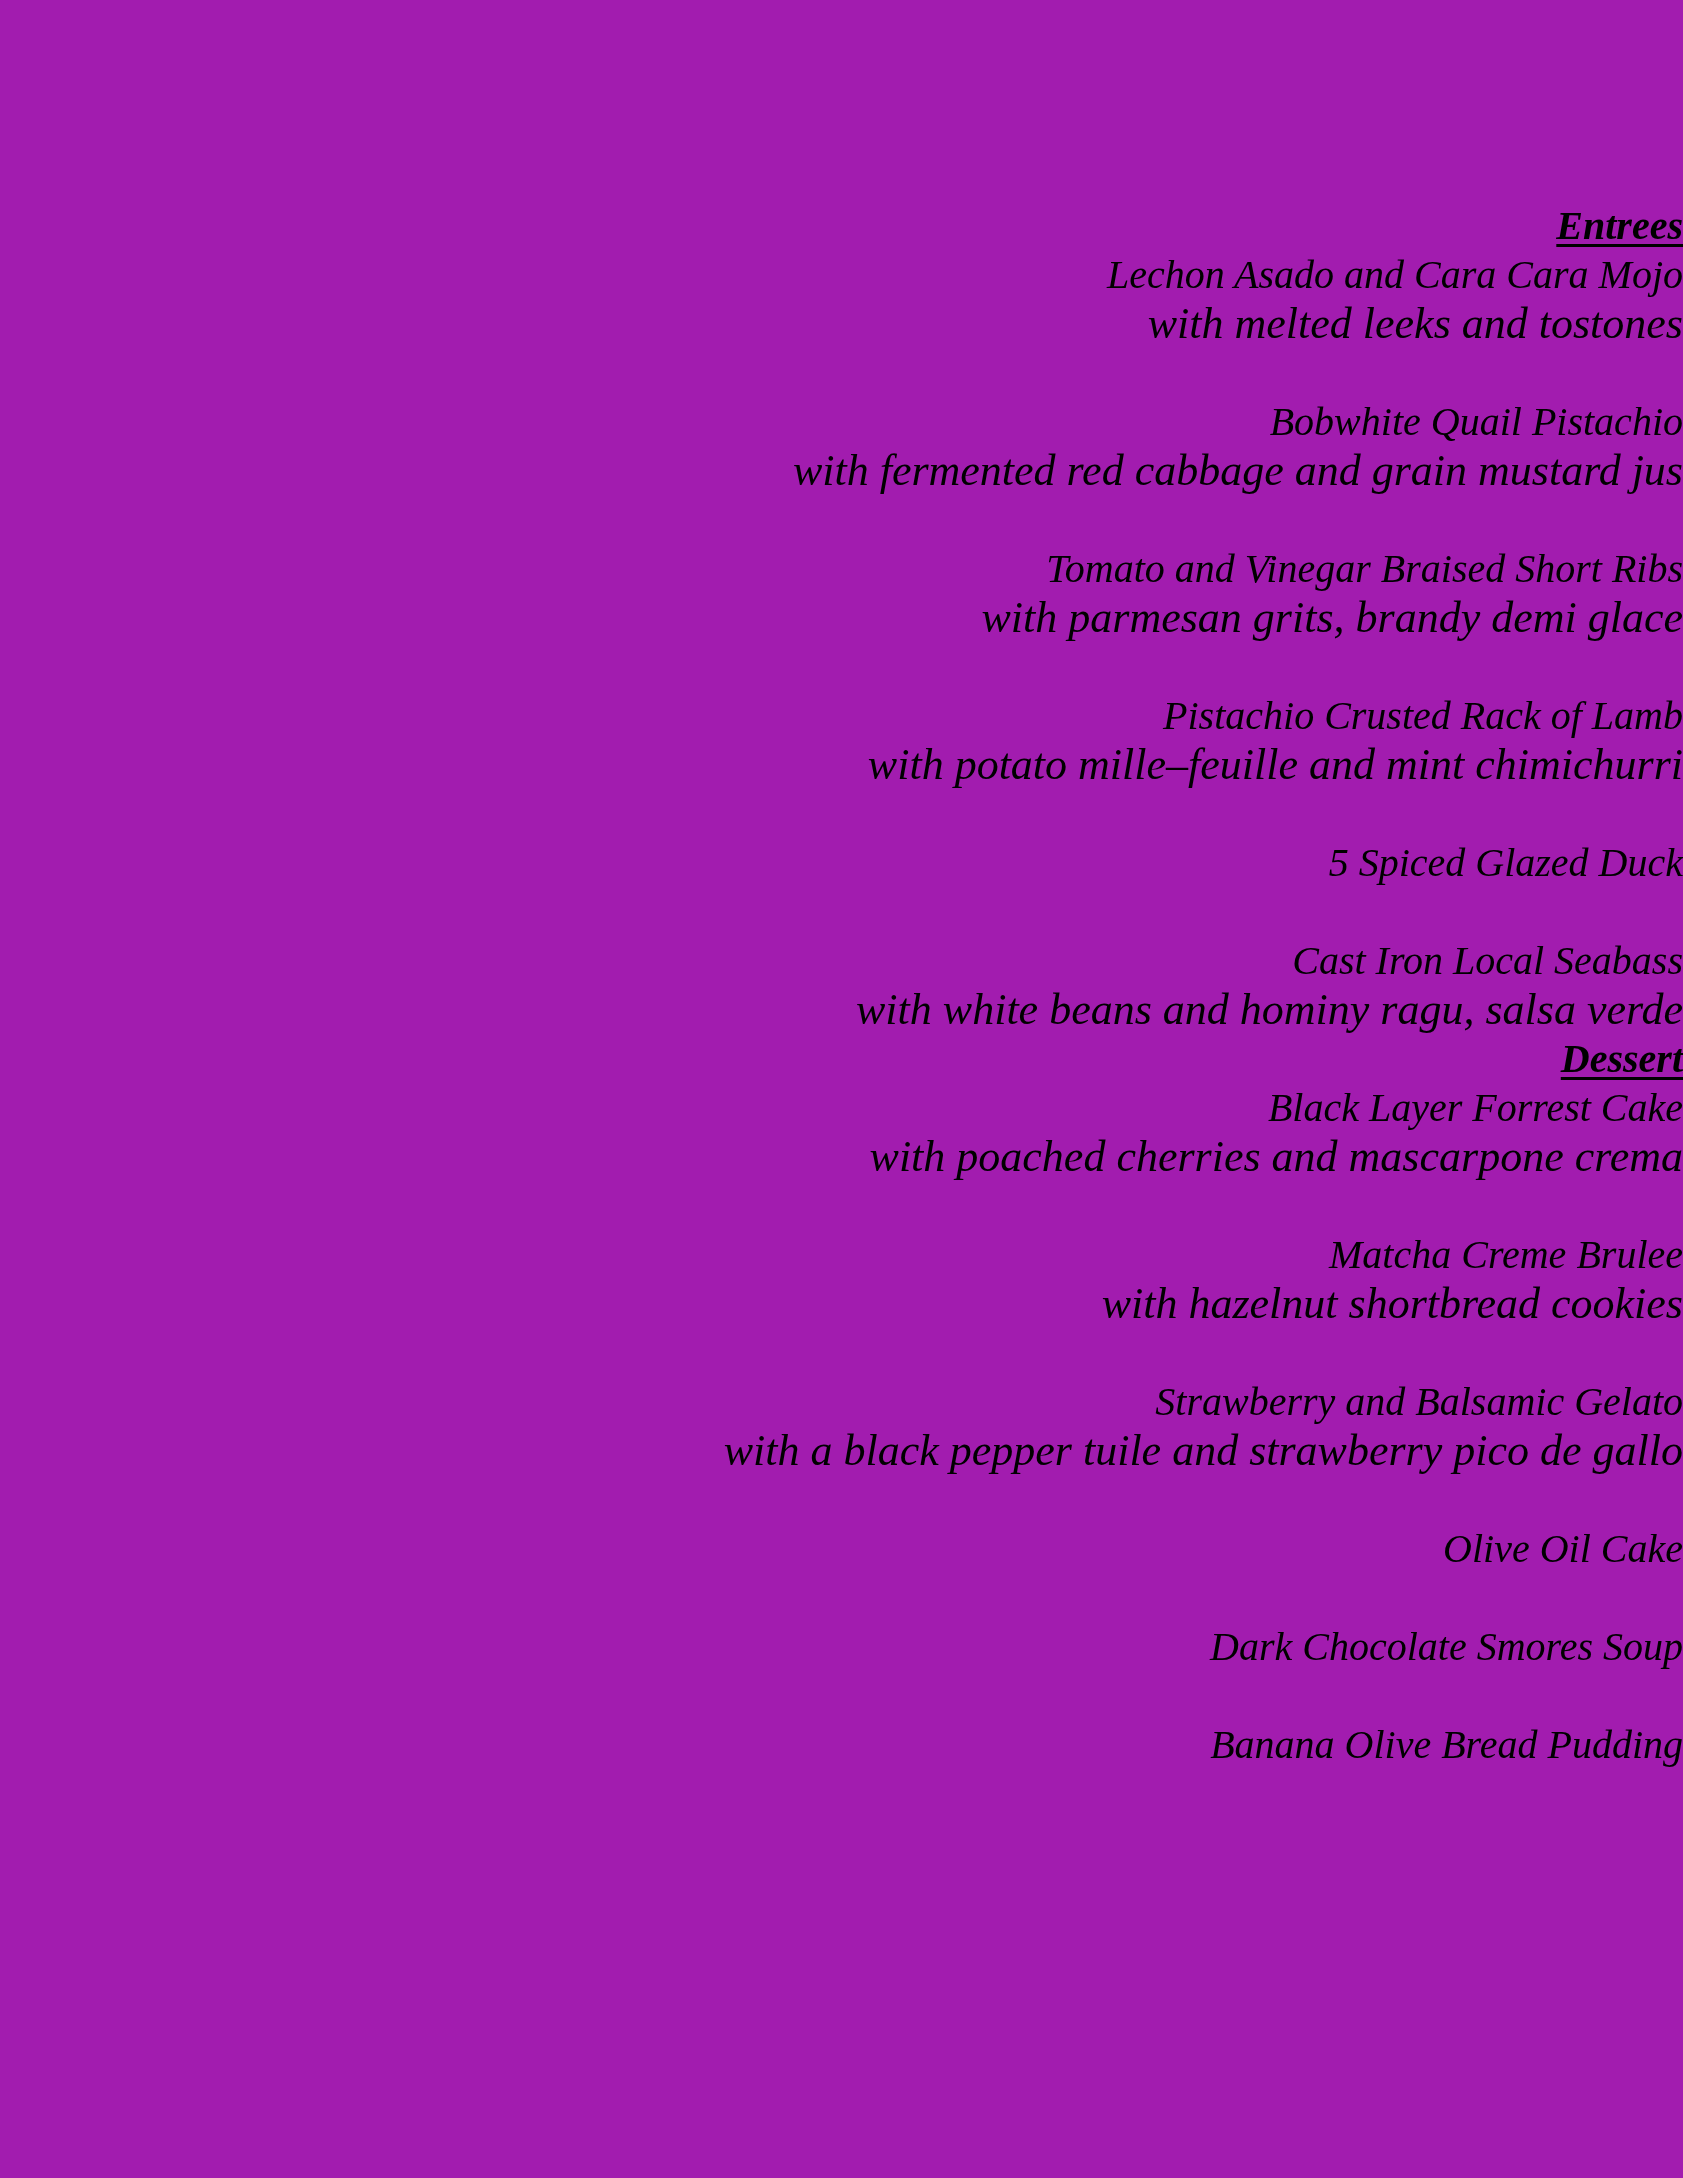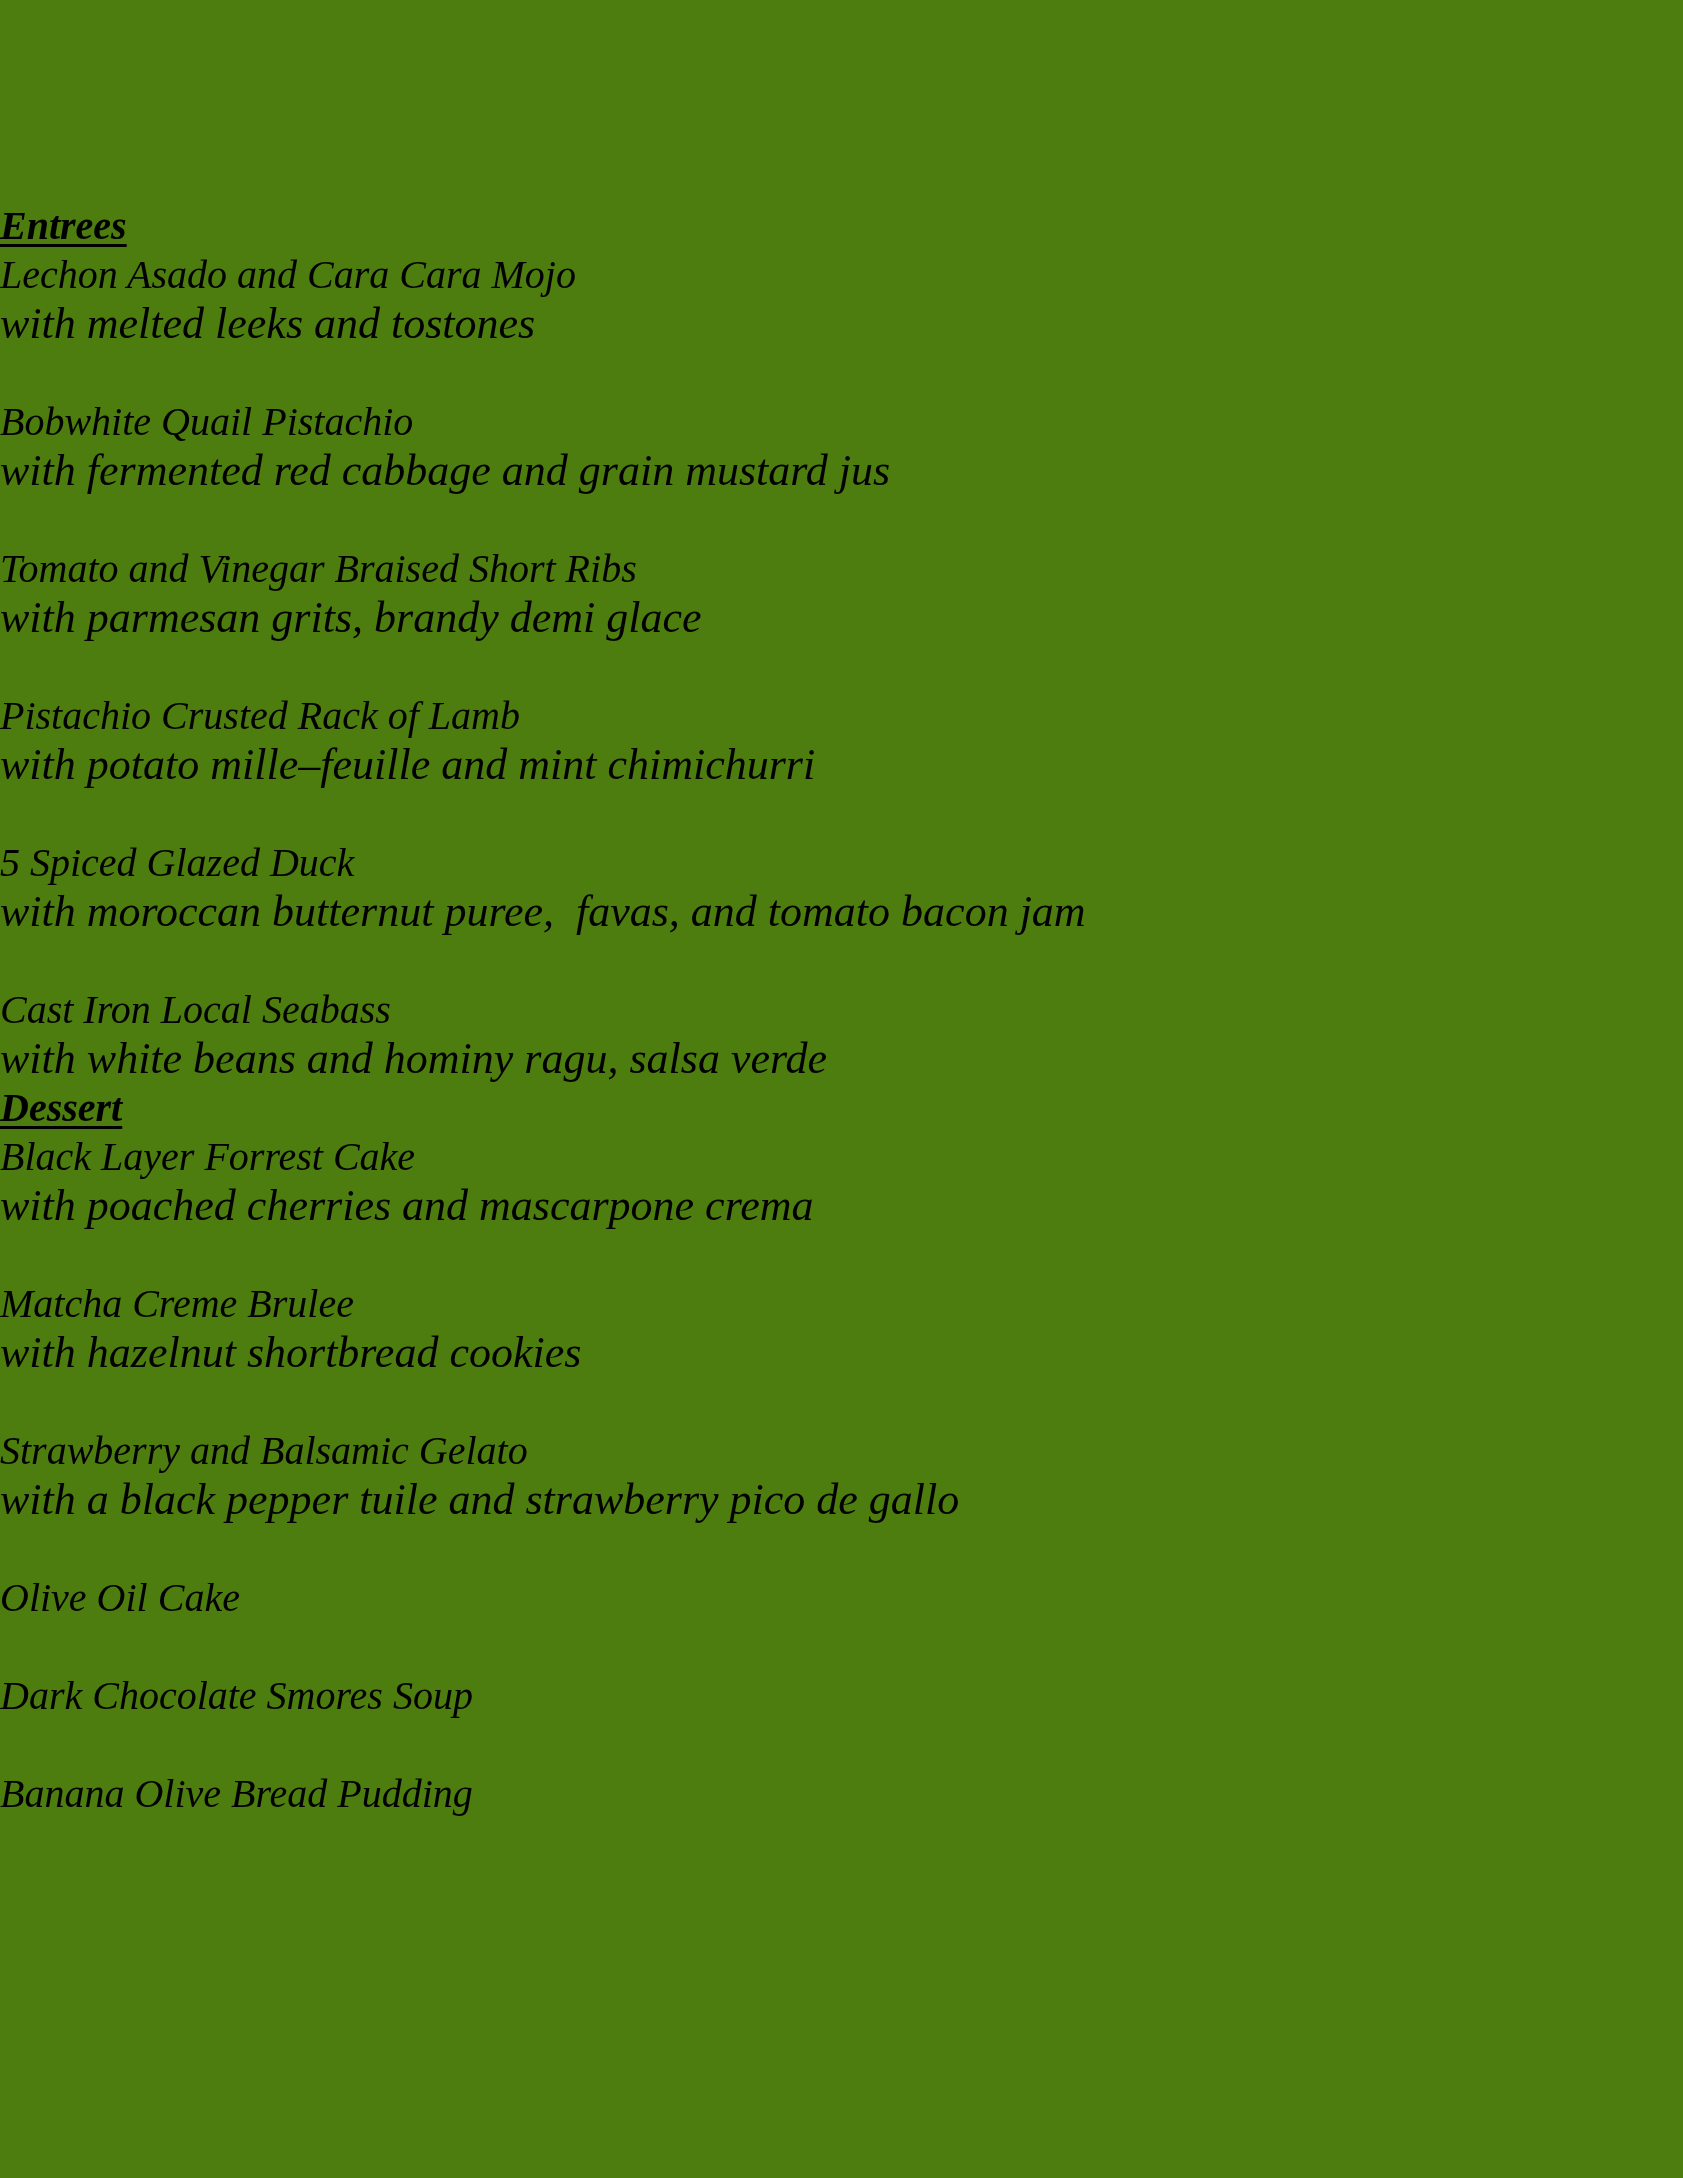--- a/index.html
+++ b/index.html
@@ -4,27 +4,27 @@
 <style>
   html, body {
     margin: 0;
     padding: 0;
     background: #ffffff;
   }
   .page {
     position: relative;
     width: 1683px;
     height: 2178px;
-    background: #4d7c0f;
+    background: #a21caf;
     box-sizing: border-box;
     padding-top: 201px;
     font-family: "Liberation Serif", "DejaVu Serif", serif;
     font-style: italic;
     color: #000000;
-    text-align: left;
+    text-align: right;
     overflow: hidden;
   }
   .menu {
     width: 100%;
   }
   .section-heading {
     font-size: 40px;
     line-height: 49px;
     font-weight: bold;
     text-decoration: underline;
@@ -75,21 +75,20 @@
         <div class="item-subtitle">with parmesan grits, brandy demi glace</div>
       </div>
 
       <div class="menu-item">
         <div class="item-title">Pistachio Crusted Rack of Lamb</div>
         <div class="item-subtitle">with potato mille–feuille and mint chimichurri</div>
       </div>
 
       <div class="menu-item">
         <div class="item-title">5 Spiced Glazed Duck</div>
-        <div class="item-subtitle">with moroccan butternut puree,  favas, and tomato bacon jam</div>
       </div>
 
       <div class="menu-item">
         <div class="item-title">Cast Iron Local Seabass</div>
         <div class="item-subtitle">with white beans and hominy ragu, salsa verde</div>
       </div>
     </div>
 
     <div class="menu-section">
       <div class="section-heading">Dessert</div>

